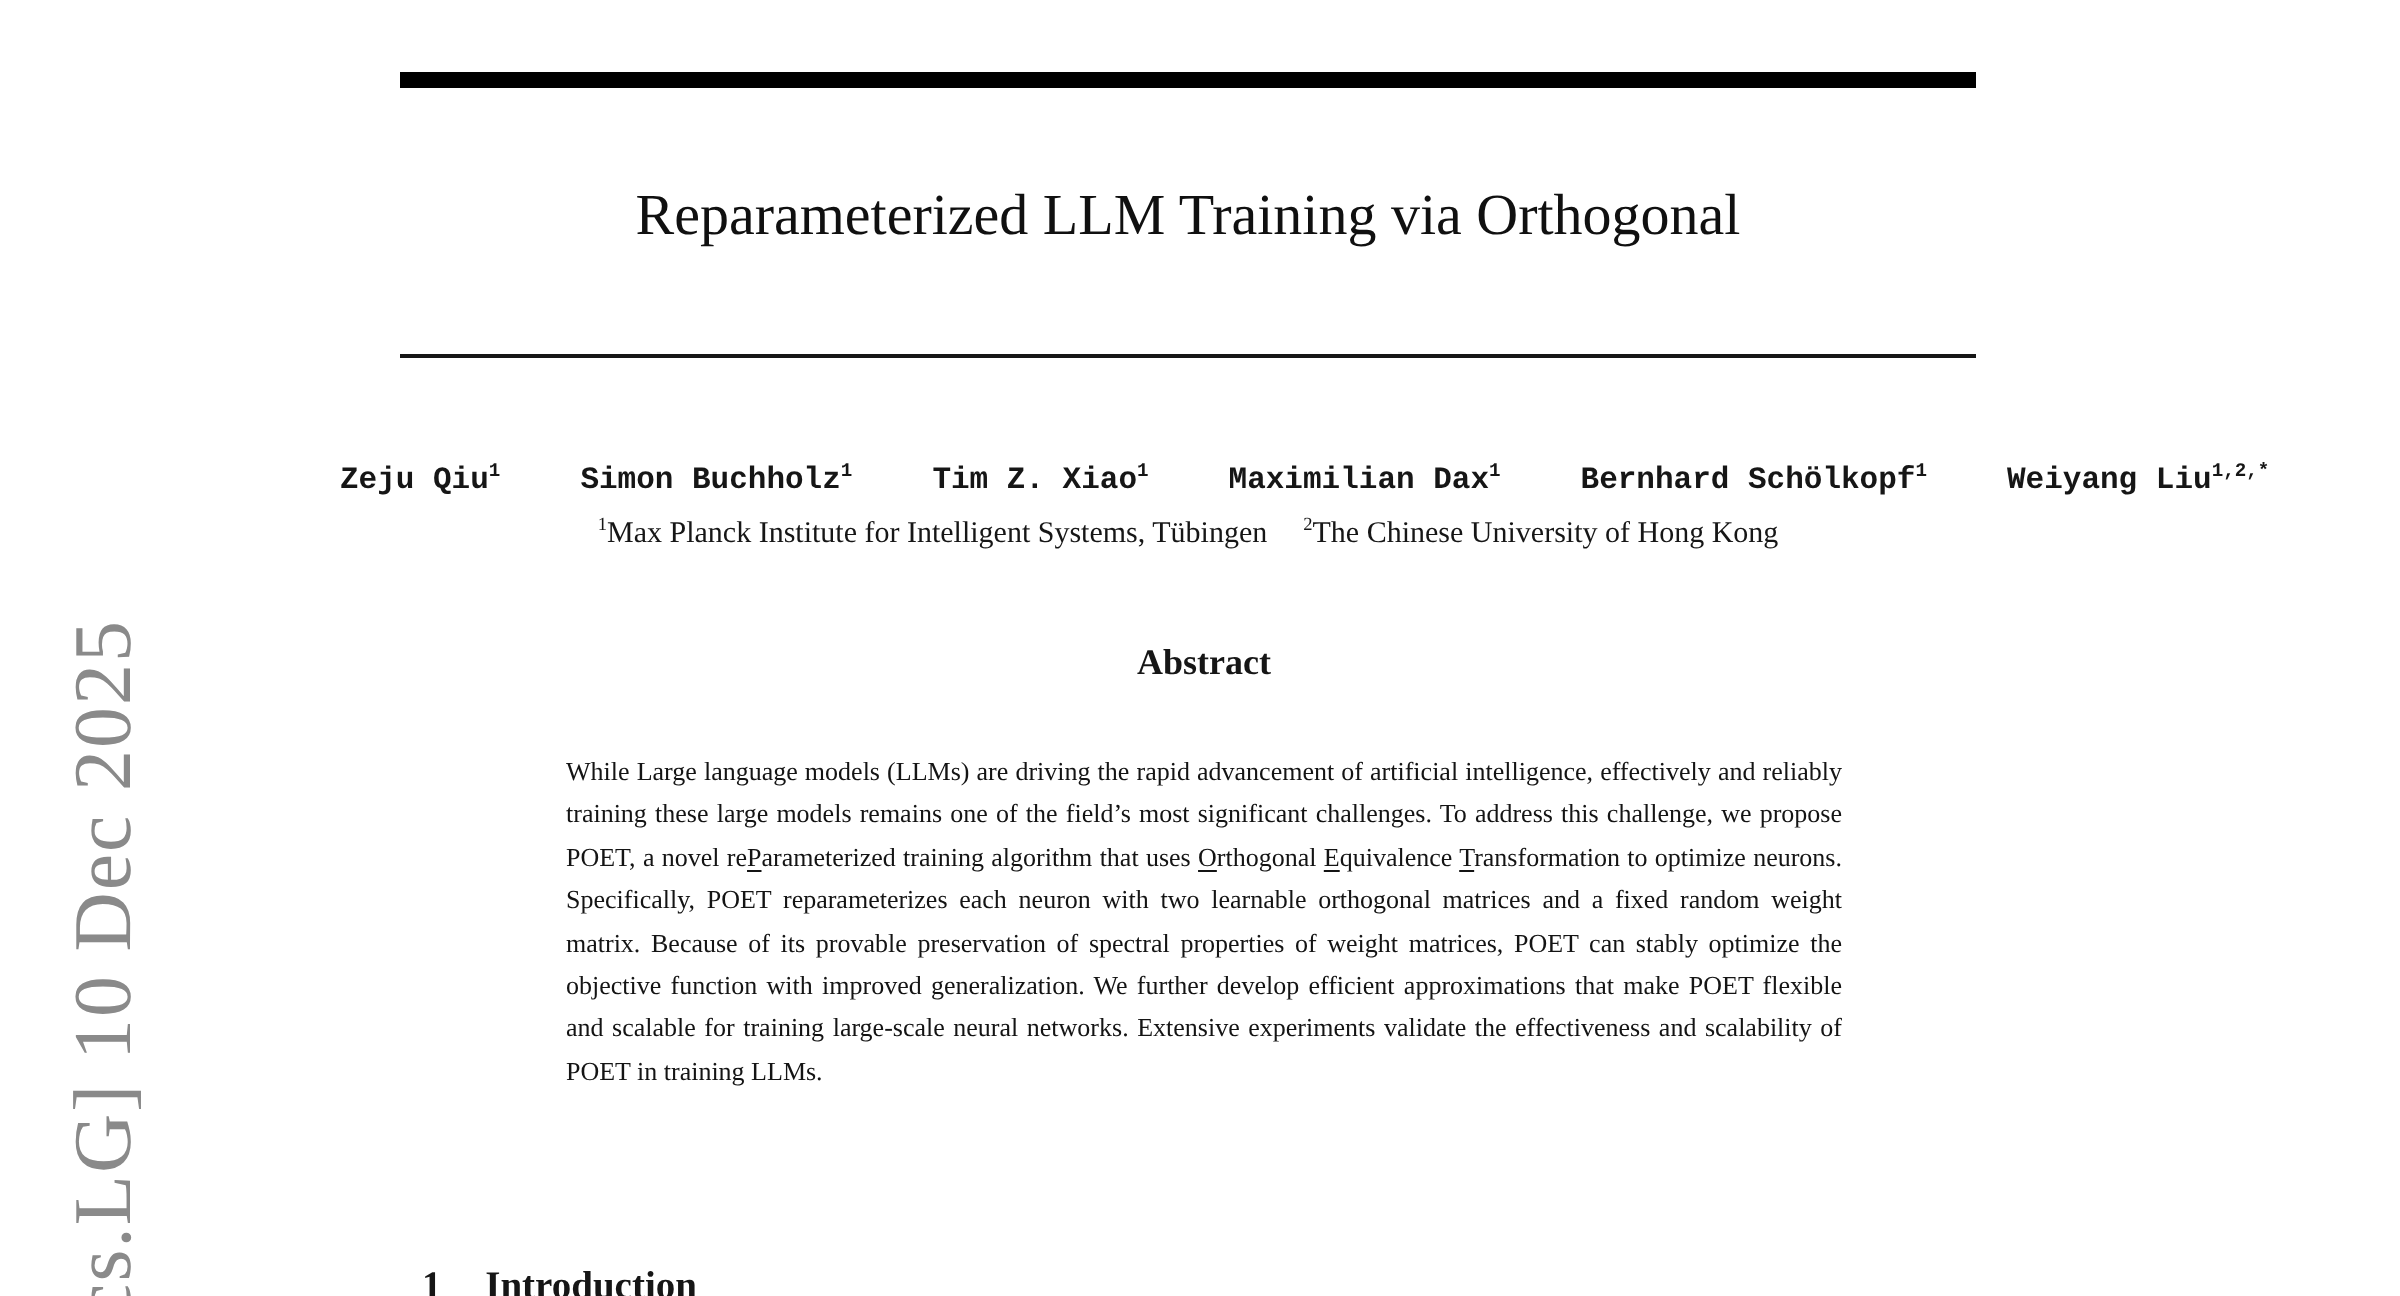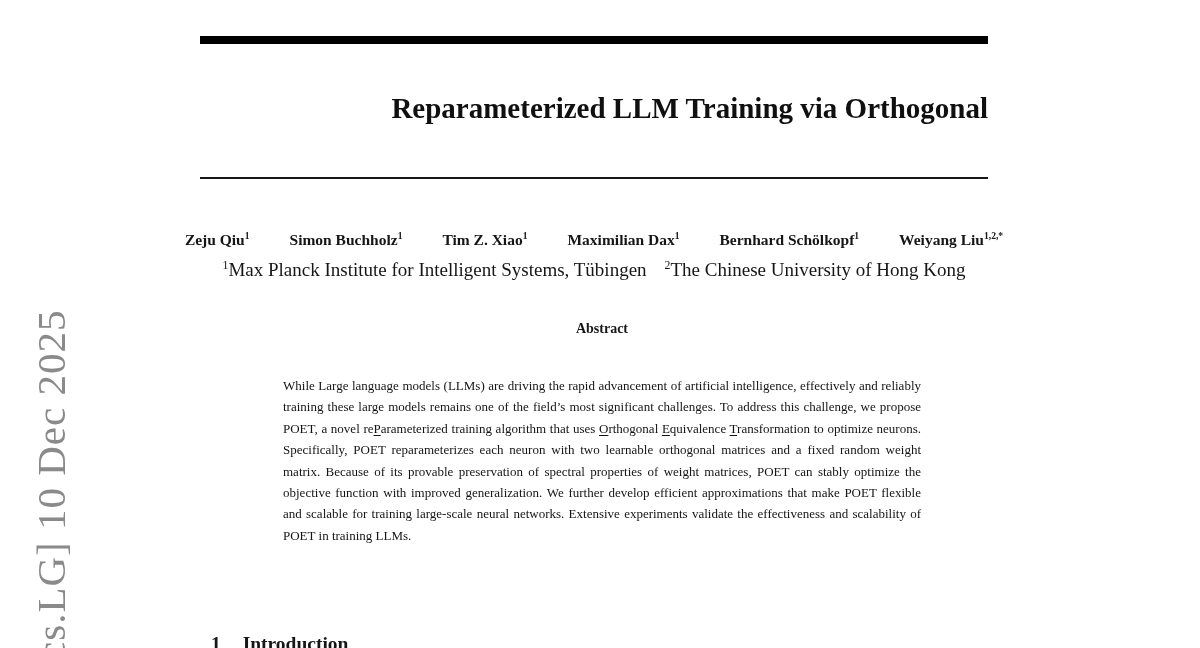--- a/index.html
+++ b/index.html
@@ -14,38 +14,38 @@
   .rule-thick {
     position: absolute; left: 200px; top: 36px;
     width: 788px; height: 8px; background: #000000;
   }
   .rule-thin {
     position: absolute; left: 200px; top: 177px;
     width: 788px; height: 2px; background: #161616;
   }
   .paper-title {
     position: absolute; left: 200px; top: 70px; width: 788px;
-    text-align: right; font-weight: bold;
+    text-align: center; font-weight: normal;
     font-size: 29px; line-height: 39px; color: #101010;
   }
   .authors {
     position: absolute; left: 150px; top: 231px; width: 888px;
     text-align: center; font-weight: bold; font-size: 15.5px;
     white-space: nowrap;
   }
-  .authors .author { margin: 0 20px; }
+  .authors .author { margin: 0 20px; font-family: Liberation Mono, monospace; }
   sup { font-size: 62%; line-height: 0; vertical-align: super; }
   .affiliations {
     position: absolute; left: 150px; top: 259px; width: 888px;
-    text-align: center; font-size: 19px; white-space: nowrap;
+    text-align: center; font-size: 15px; white-space: nowrap;
   }
   .affiliations .affil { margin: 0 9px; }
   .abstract-heading {
     position: absolute; left: 283px; top: 321px; width: 638px;
-    text-align: center; font-weight: bold; font-size: 14px;
+    text-align: center; font-weight: bold; font-size: 18px;
   }
   .abstract-body {
     position: absolute; left: 283px; top: 362px; width: 638px;
     font-size: 13px; line-height: 21.4px;
     text-align: justify; color: #141414;
   }
   .abstract-body .u { text-decoration: underline; text-underline-offset: 2px; }
   .section-heading {
     position: absolute; left: 211px; top: 633px;
     font-weight: bold; font-size: 19.5px; white-space: nowrap;

